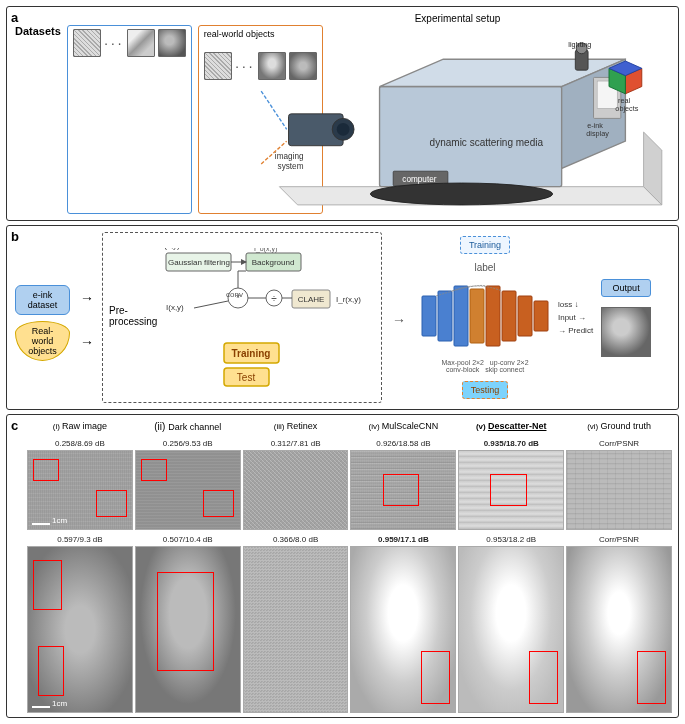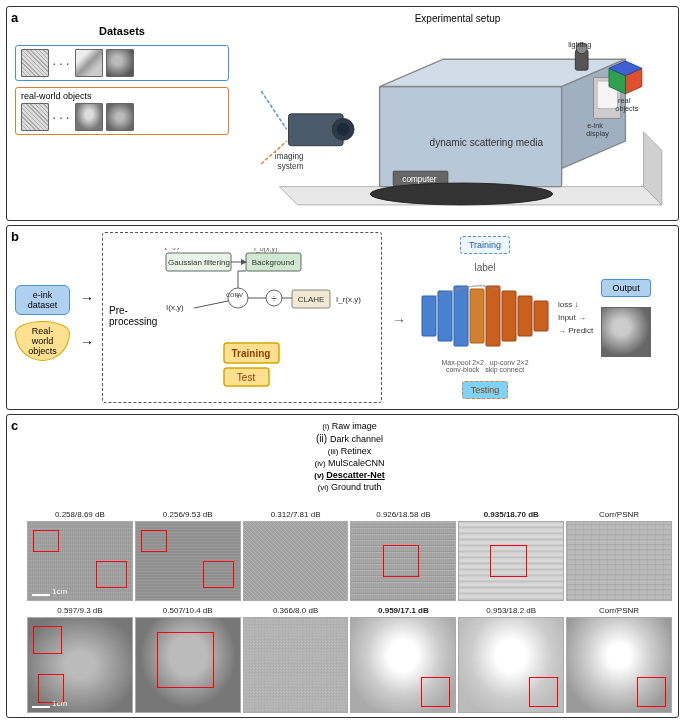--- a/index.html
+++ b/index.html
@@ -35,41 +35,41 @@
       font-weight: bold;
       font-size: 13px;
       position: absolute;
       top: 3px;
       left: 4px;
     }
 
     .panel-a-left {
       width: 230px;
       display: flex;
-      flex-direction: column;
+      flex-direction: row;
       padding: 18px 8px 6px 8px;
       gap: 6px;
     }
 
     .eink-box {
       border: 1.5px solid #4a90d9;
       border-radius: 3px;
       padding: 3px 5px;
       display: flex;
       flex-direction: column;
       gap: 2px;
     }
 
     .realworld-box {
       border: 1.5px solid #e08030;
       border-radius: 3px;
       padding: 3px 5px;
       display: flex;
       flex-direction: column;
-      gap: 2px;
+      gap: 13px;
     }
 
     .box-title {
       font-size: 9px;
       text-align: left;
     }
 
     .thumbnail-row {
       display: flex;
       flex-direction: row;
@@ -142,23 +142,23 @@
       flex-direction: column;
       border: 1.5px solid #333;
       border-radius: 3px;
       flex: 1;
       position: relative;
       padding: 4px 6px;
     }
 
     .panel-c-header {
       display: flex;
-      flex-direction: column;
+      flex-direction: row;
       gap: 2px;
-      margin-bottom: 18px;
+      margin-bottom: 7px;
     }
 
     .col-header {
       text-align: center;
       font-size: 9px;
       flex: 1;
     }
 
     .col-header-bold {
       font-weight: bold;

